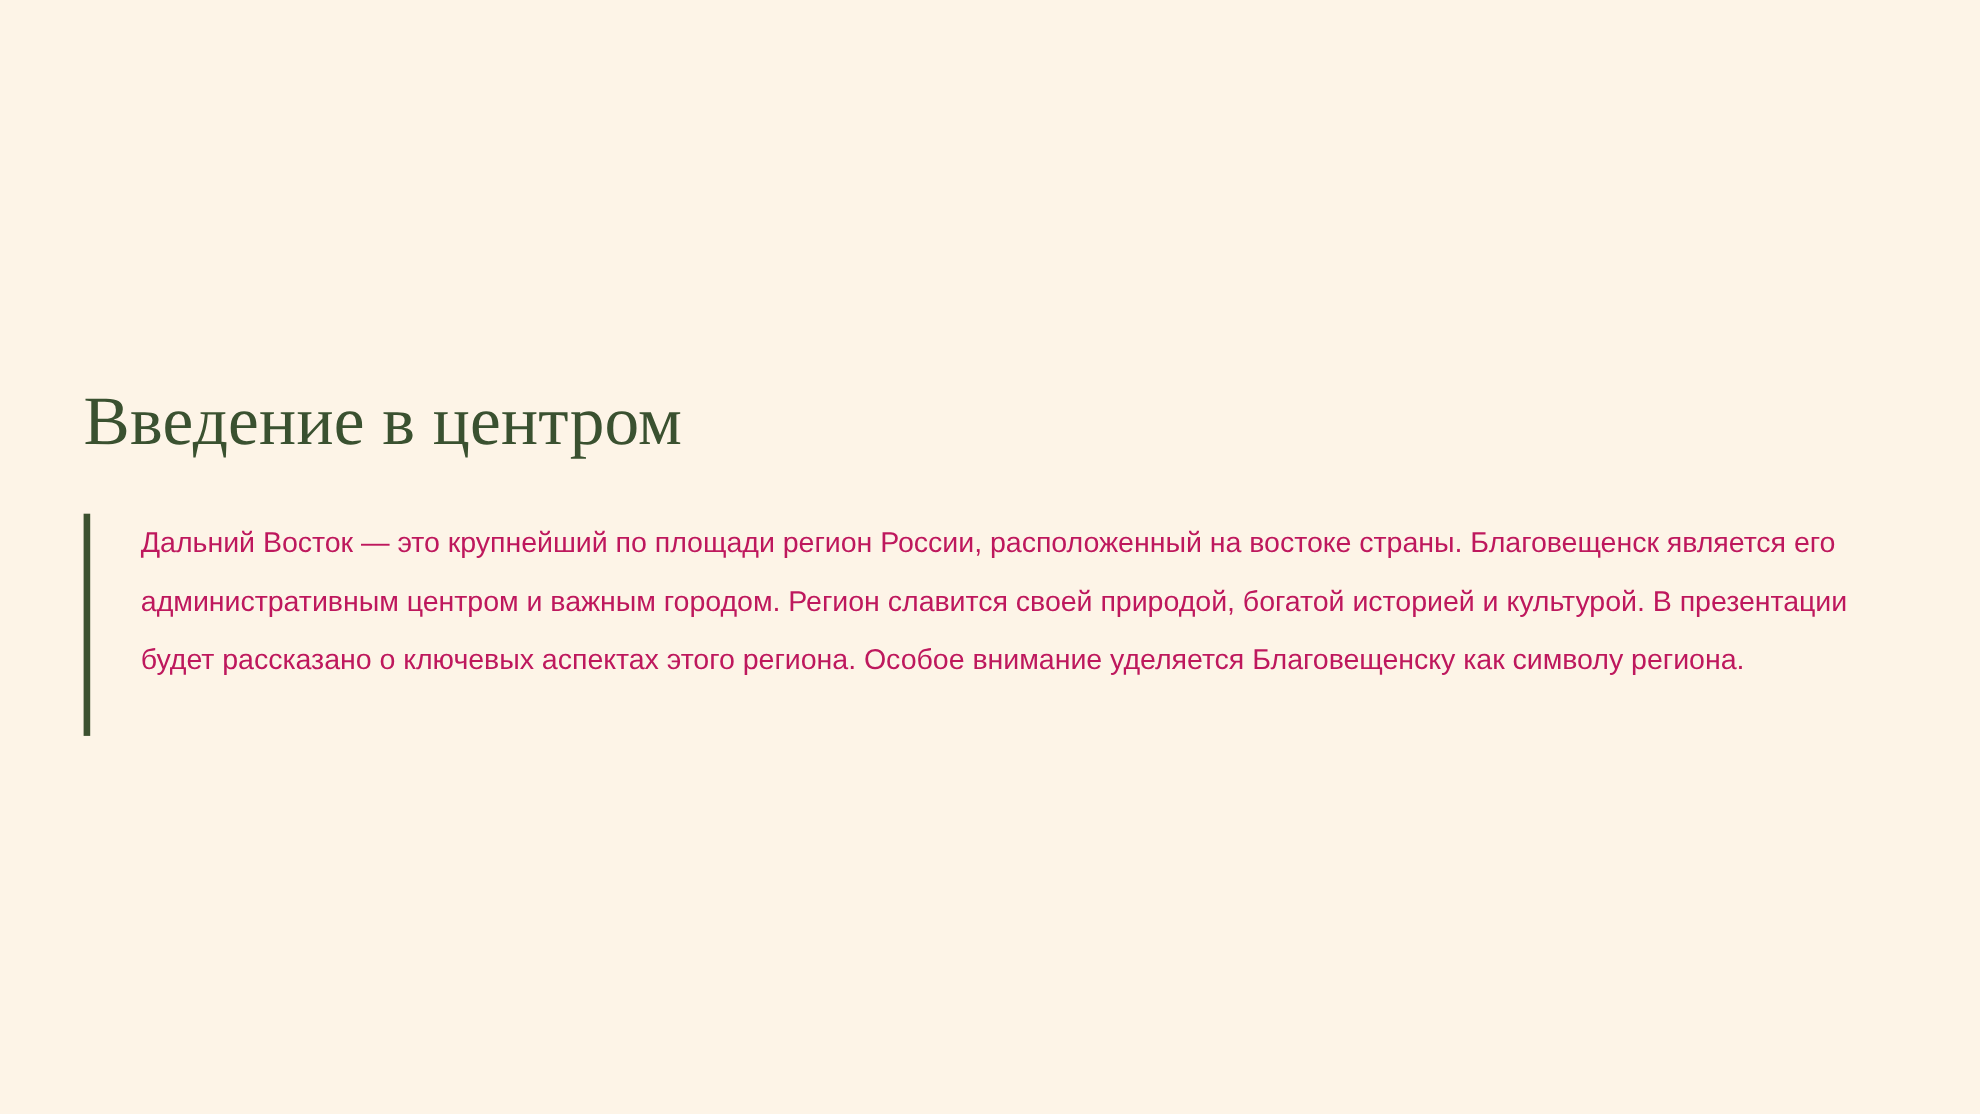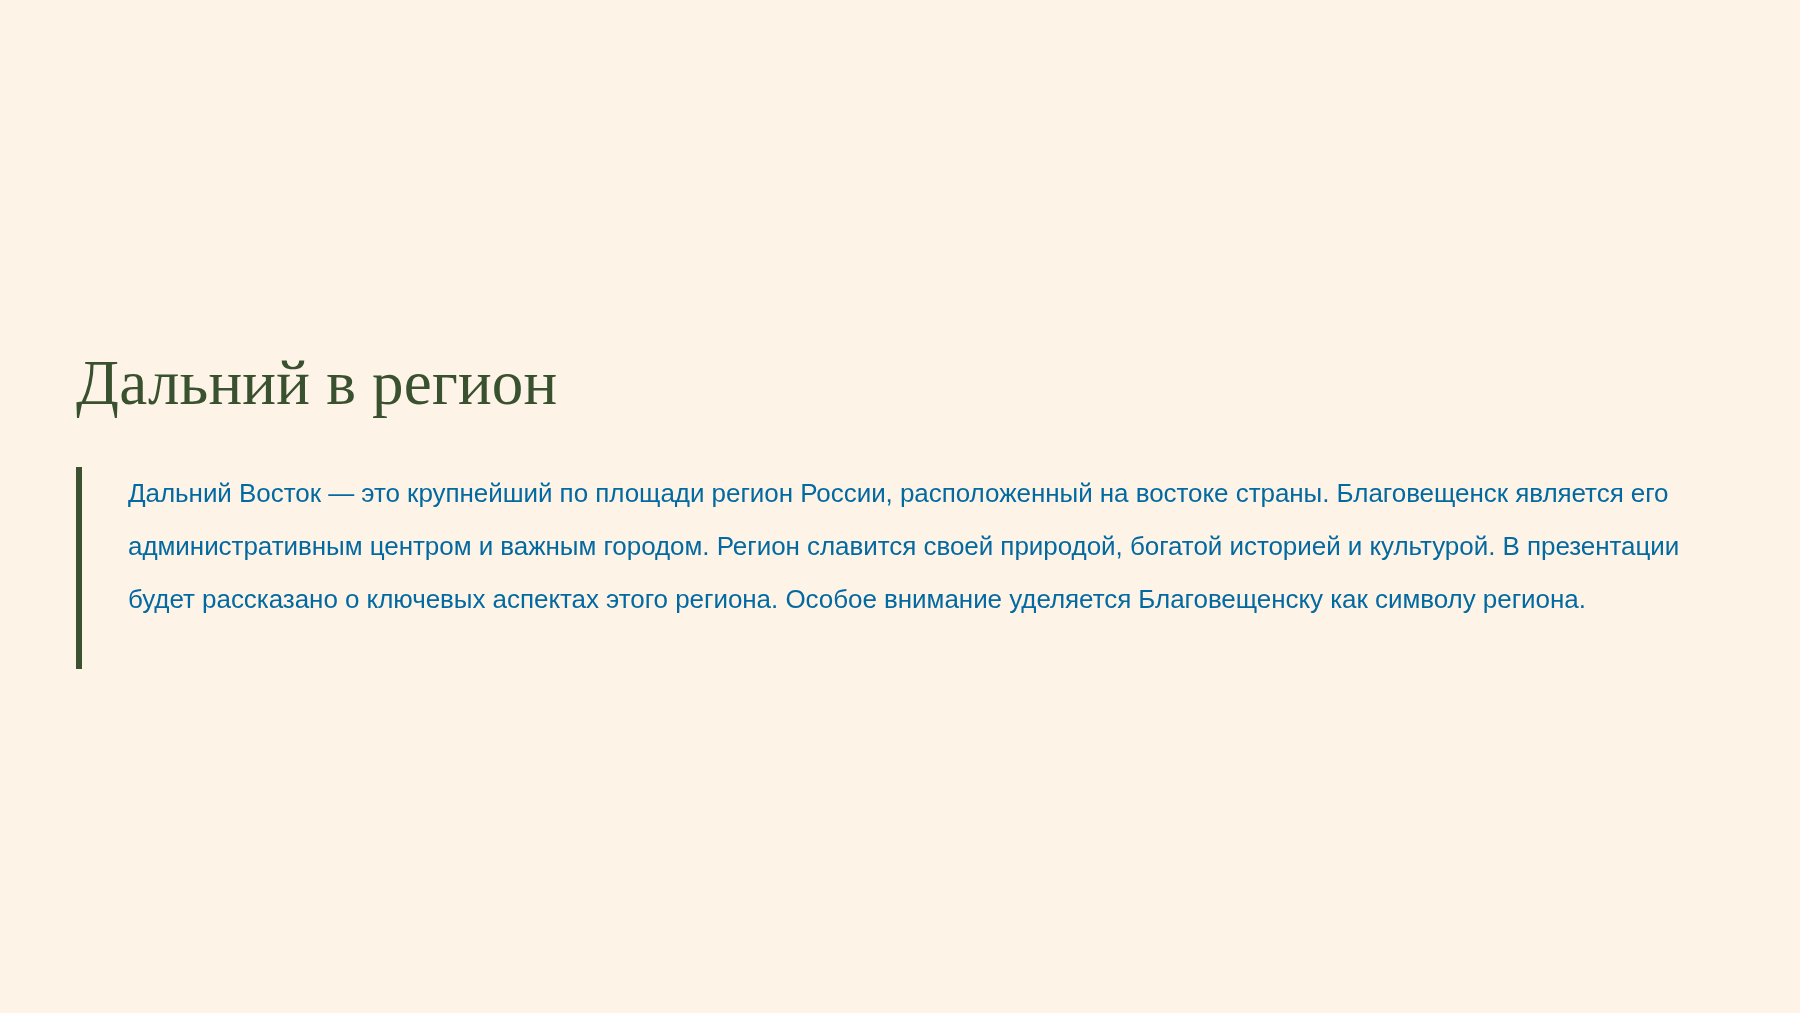--- a/index.html
+++ b/index.html
@@ -55,33 +55,33 @@
     height: 202px;
     background: #3c5130;
   }
 
   .body-paragraph {
     margin: 0;
     font-family: "Liberation Sans", "DejaVu Sans", sans-serif;
     font-size: 26px;
     line-height: 53px;
     font-weight: 400;
-    color: #0369a1;
+    color: #be185d;
     max-width: 1570px;
     letter-spacing: -0.05px;
     text-align: left;
   }
 </style>
 </head>
 <body>
 
 <div class="slide">
   <div class="slide-content">
 
-    <h1 class="slide-title">Дальний в регион</h1>
+    <h1 class="slide-title">Введение в центром</h1>
 
     <div class="body-block">
       <span class="accent-bar"></span>
       <p class="body-paragraph">Дальний Восток — это крупнейший по площади регион России, расположенный на востоке страны. Благовещенск является его административным центром и важным городом. Регион славится своей природой, богатой историей и культурой. В презентации будет рассказано о ключевых аспектах этого региона. Особое внимание уделяется Благовещенску как символу региона.</p>
     </div>
 
   </div>
 </div>
 
 </body></html>

